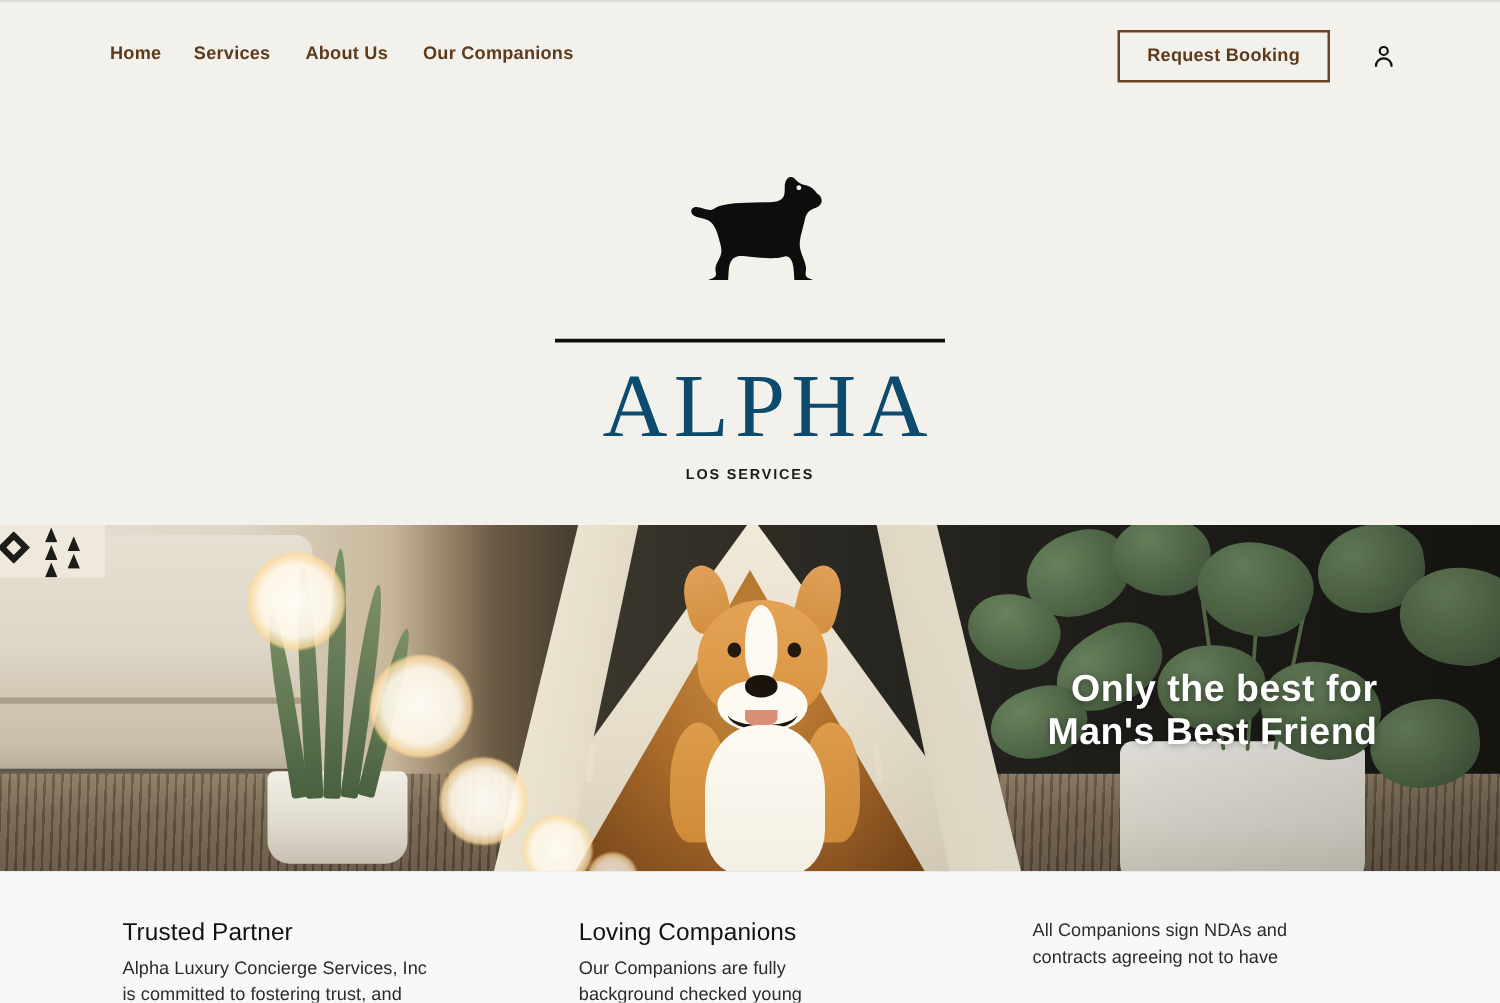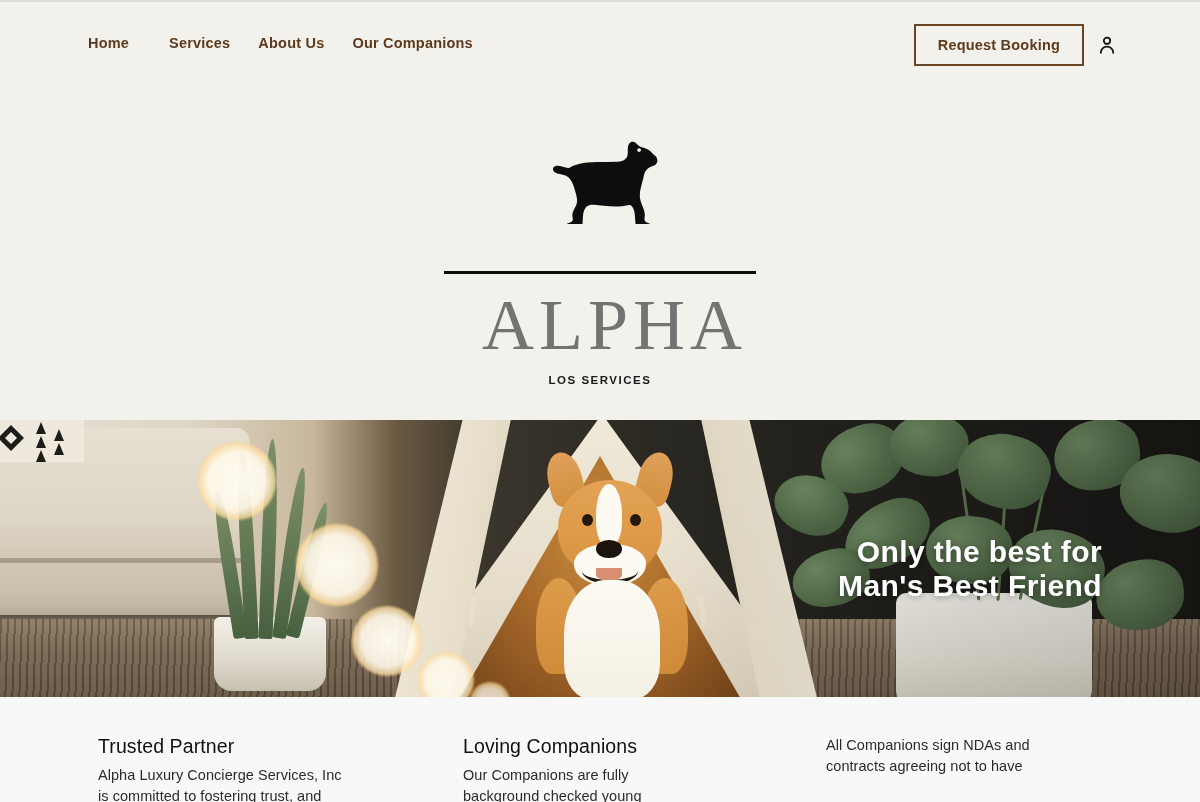--- a/index.html
+++ b/index.html
@@ -35,25 +35,25 @@
   .nav-link {
     color:#5e3a1c;
     font-size:14.5px;
     font-weight:700;
     letter-spacing:0.2px;
     text-decoration:none;
     white-space:nowrap;
     cursor:pointer;
   }
   .nav-link + .nav-link { margin-left:28px; }
-  .nav-link:nth-child(2) { margin-left:40px; }
+  .nav-link:nth-child(2) { margin-left:26px; }
 
   .nav-right {
     position:absolute; right:82px; top:22px;
-    display:flex; align-items:center; gap:12px;
+    display:flex; align-items:center; gap:32px;
   }
   .btn-booking {
     border:2px solid #6b4423;
     background:transparent;
     color:#5e3a1c;
     font-family:"Liberation Sans", sans-serif;
     font-size:14.5px;
     font-weight:700;
     letter-spacing:0.2px;
     padding:11px 22px;
@@ -74,21 +74,21 @@
   .logo-dog { width:118px; height:84px; display:block; }
   .logo-rule {
     width:312px; height:3px; background:#0d0d0d;
     margin-top:47px;
   }
   .logo-word {
     font-family:"Liberation Serif", serif;
     font-size:72px;
     line-height:0.96;
     letter-spacing:5px;
-    color:#737373;
+    color:#0c4a6e;
     margin-top:17px;
     padding-left:5px;
     font-weight:400;
     margin-left:24px;
   }
   .logo-sub {
     font-size:16.5px;
     font-weight:700;
     letter-spacing:1.55px;
     color:#1a1a1a;

